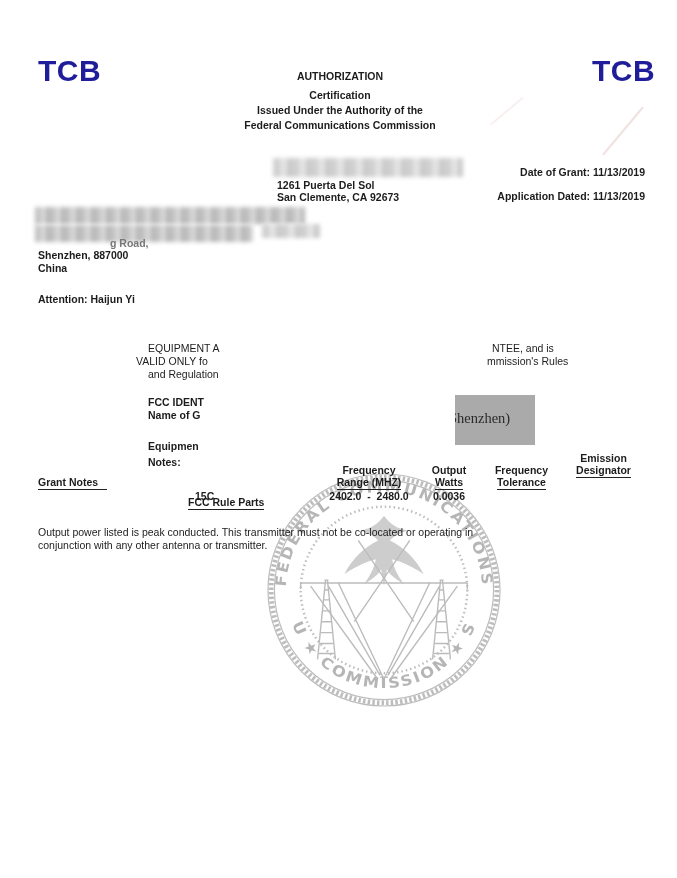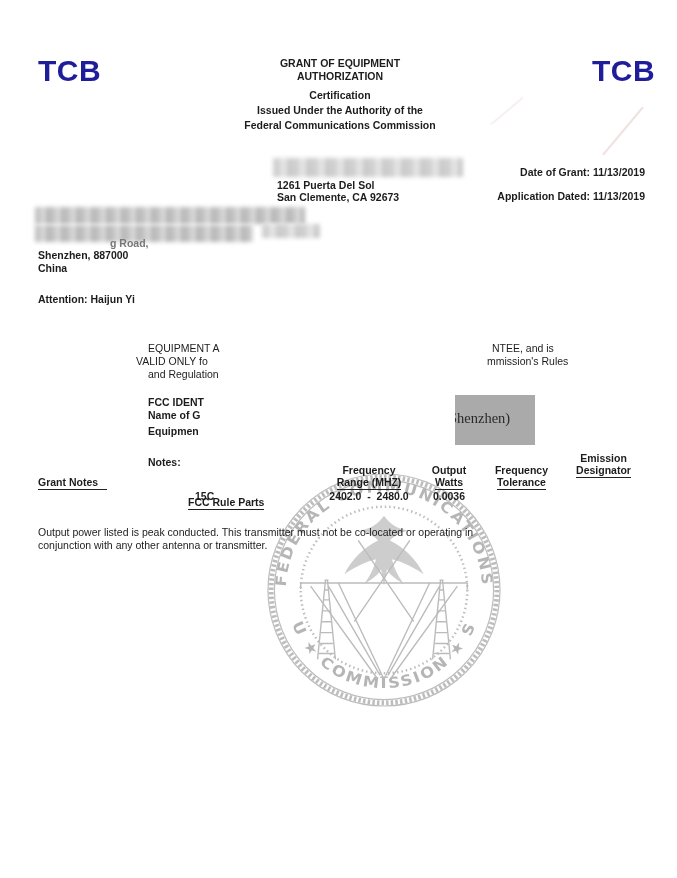--- a/index.html
+++ b/index.html
@@ -47,21 +47,20 @@
 
 <div id="page">
 
   <div class="abs tcb" style="left:38px; top:54px; color:#201d9a;">TCB</div>
   <div class="abs tcb" style="left:592px; top:54px; color:#201d9a;">TCB</div>
 
   <div class="abs streak" style="left:592px; top:130px; width:62px;"></div>
   <div class="abs streak2" style="left:486px; top:110px; width:42px;"></div>
 
   <div class="abs" style="left:170px; top:57px; width:340px; height:95px;">
-    <div class="cline" style="top:0;">GRANT OF EQUIPMENT</div>
     <div class="cline" style="top:13px;">AUTHORIZATION</div>
     <div class="cline" style="top:32px;">Certification</div>
     <div class="cline" style="top:47px;">Issued Under the Authority of the</div>
     <div class="cline" style="top:62px;">Federal Communications Commission</div>
   </div>
 
   <div class="abs blur-light" style="left:273px; top:158px; width:190px; height:19px;"></div>
   <div class="abs t b" style="left:277px; top:179px;">1261 Puerta Del Sol</div>
   <div class="abs t b" style="left:277px; top:191px;">San Clemente, CA 92673</div>
 
@@ -82,21 +81,21 @@
   <div class="abs t" style="left:492px; top:342px;">NTEE, and is</div>
   <div class="abs t" style="left:487px; top:355px;">mmission's Rules</div>
 
   <div class="abs t b" style="left:148px; top:396px;">FCC IDENT</div>
   <div class="abs t b" style="left:148px; top:409px;">Name of G</div>
 
   <div class="abs graybox" style="left:455px; top:395px; width:80px; height:50px;">
     <span>Shenzhen)</span>
   </div>
 
-  <div class="abs t b" style="left:148px; top:425px;">Equipmen</div>
+  <div class="abs t b" style="left:148px; top:440px;">Equipmen</div>
   <div class="abs t b" style="left:148px; top:456px;">Notes:</div>
 
   <svg class="abs" style="left:265px; top:471px; opacity:.85;" width="238" height="238" viewBox="0 0 240 240">
     <defs>
       <path id="ap" d="M 21.4,128.6 A 99,99 0 1 1 218.6,128.6" fill="none"></path>
       <path id="bp" d="M 24.4,145.6 A 99,99 0 0 0 215.6,145.6" fill="none"></path>
     </defs>
     <g stroke="#b2b2b2" fill="none">
       <circle cx="120" cy="120" r="117" stroke-width="1.2"></circle>
       <circle cx="120" cy="120" r="110.5" stroke-width="1.2"></circle>

